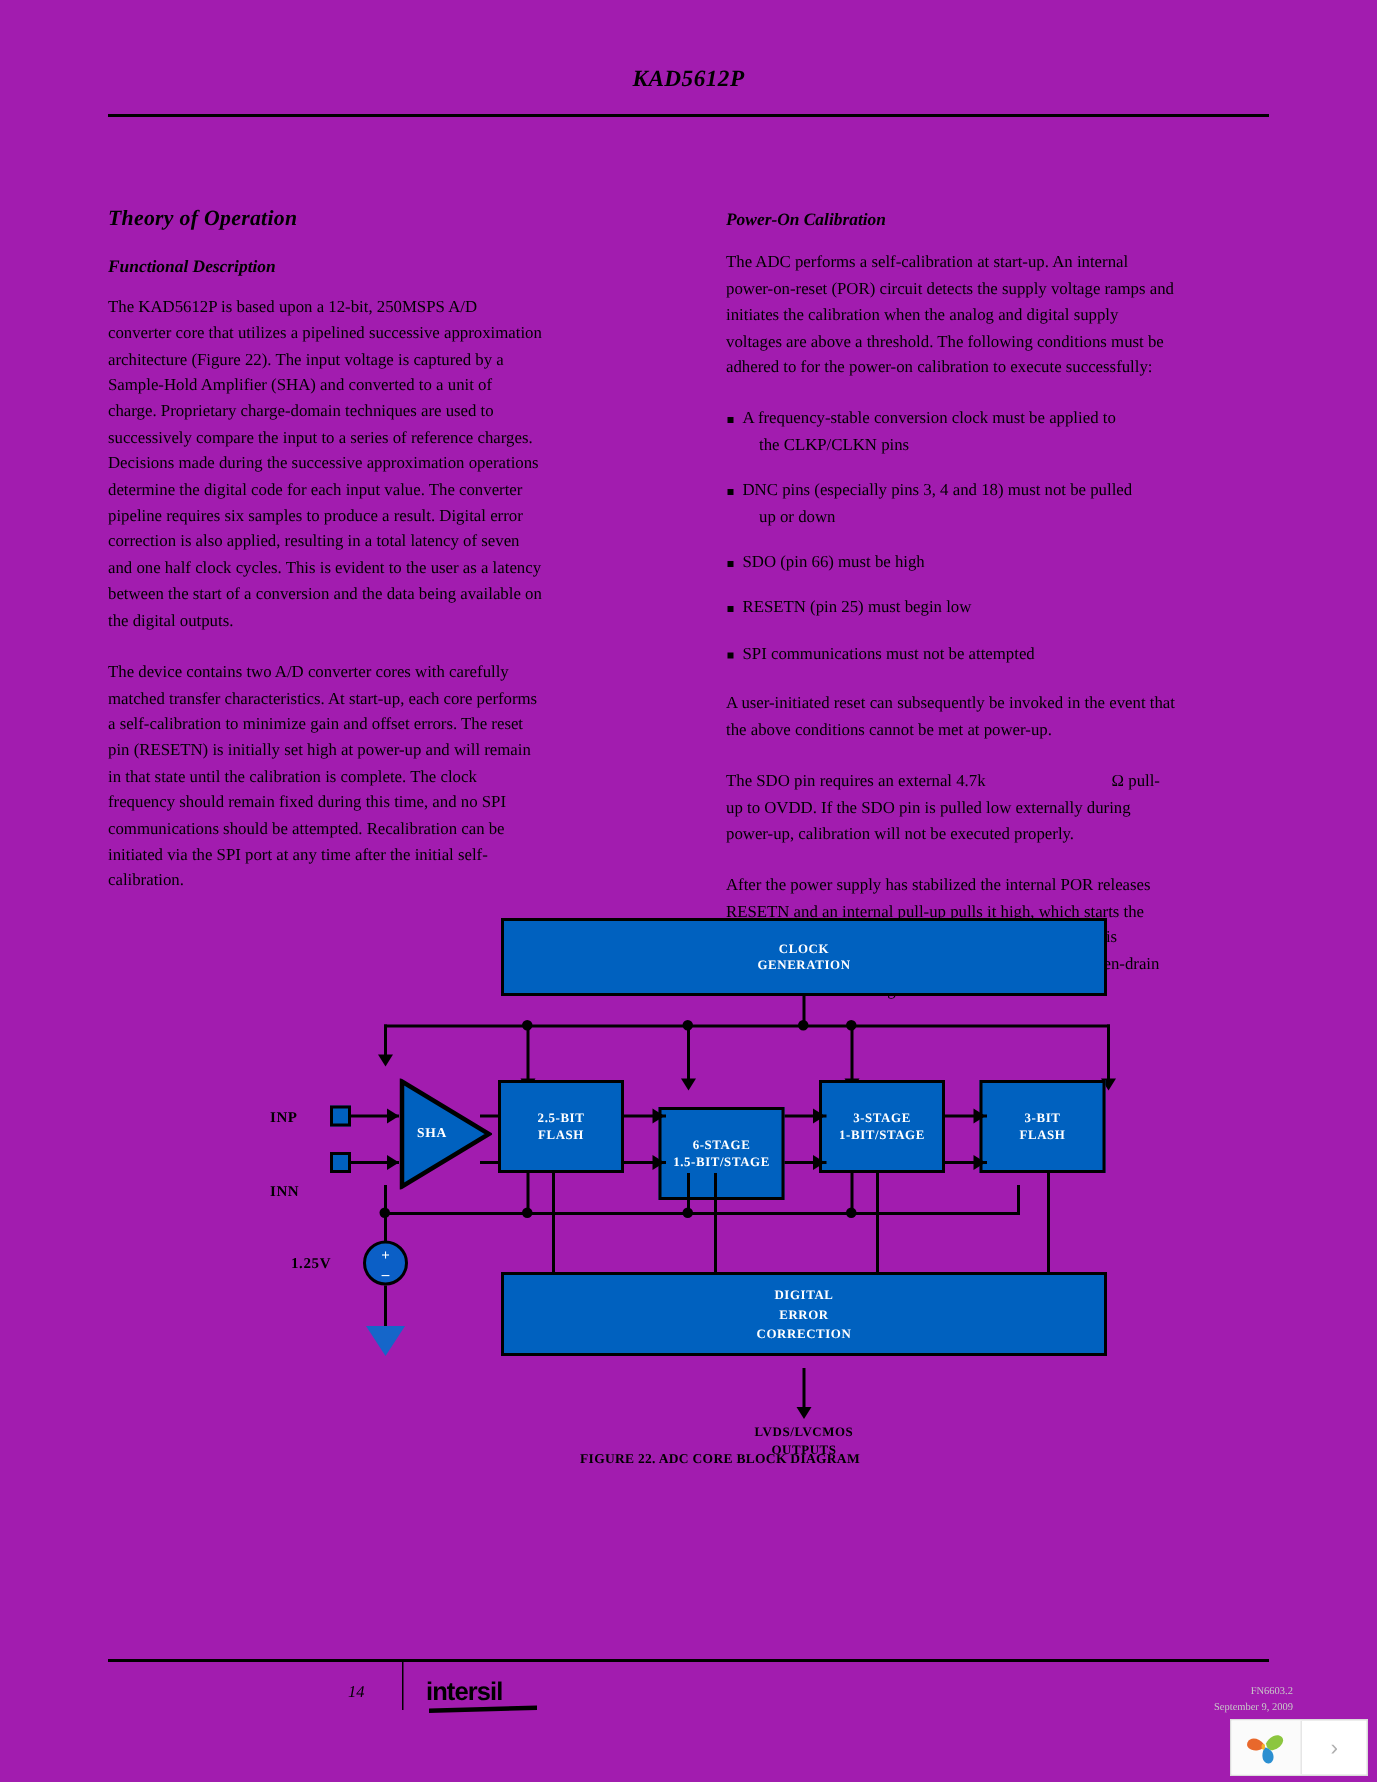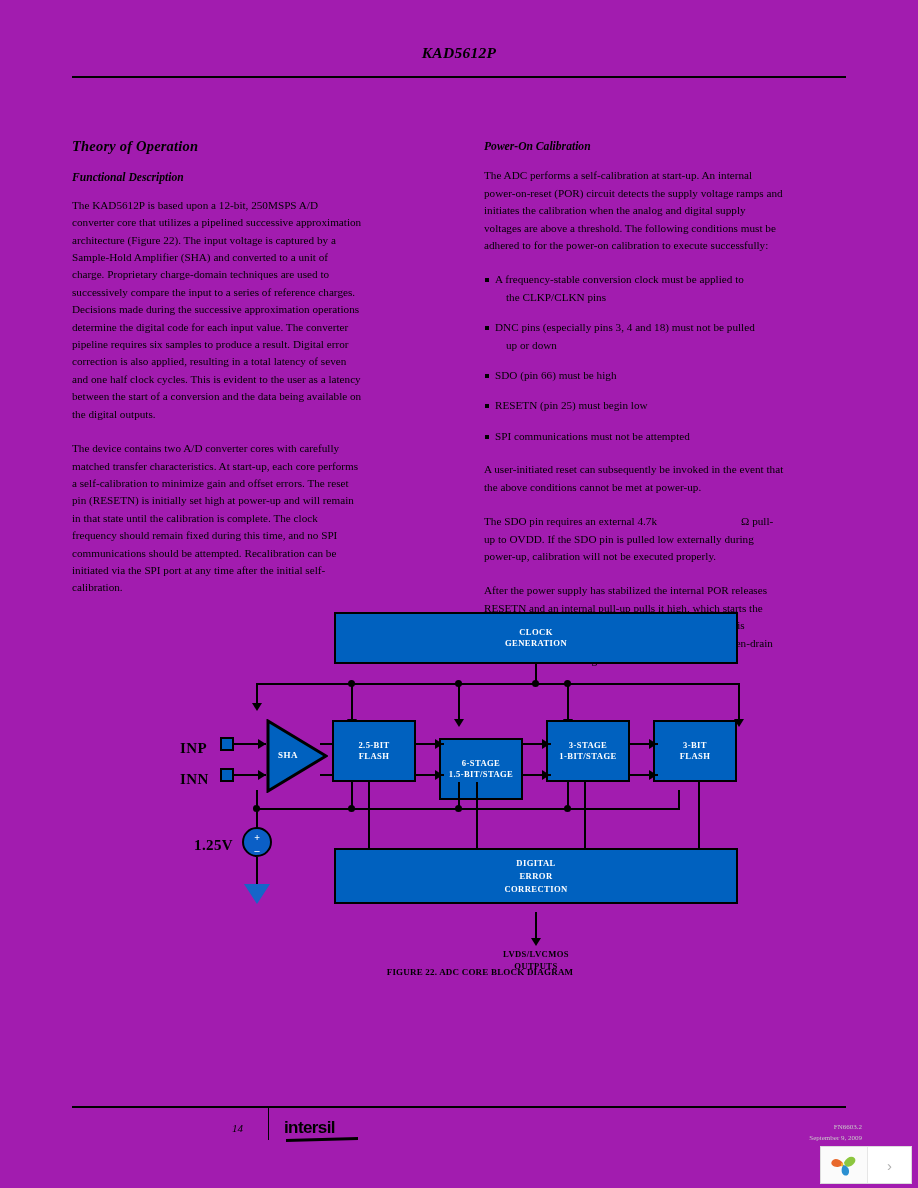--- a/index.html
+++ b/index.html
@@ -159,21 +159,21 @@
   .pin-sq {
     position: absolute;
     width: 14px; height: 14px;
     background: #0061BF;
     border: 2px solid #000;
     box-sizing: border-box;
   }
   .pin-lbl {
     position: absolute;
     font-weight: bold;
-    font-size: 15px;
+    font-size: 10px;
     letter-spacing: 0.4px;
   }
   #sha-label {
     position: absolute;
     color: #ffffff;
     font-weight: bold;
     font-size: 9px;
     letter-spacing: 0.5px;
   }
   .src-circle {
@@ -379,21 +379,21 @@
     <div class="arrow-d" style="left:383px; top:107px;"></div>
 
     <div class="wire v" style="left:558px; top:71px; height:38px;"></div>
     <div class="arrow-d" style="left:554px; top:107px;"></div>
 
     <div class="pin-lbl" style="left:0px; top:128px;">INP</div>
     <div class="pin-sq" style="left:40px; top:125px;"></div>
     <div class="wire h" style="left:54px; top:131px; width:32px;"></div>
     <div class="arrow-r" style="left:78px; top:127px;"></div>
 
-    <div class="pin-lbl" style="left:0px; top:159px;">INN</div>
+    <div class="pin-lbl" style="left:0px; top:177px;">INN</div>
     <div class="pin-sq" style="left:40px; top:156px;"></div>
     <div class="wire h" style="left:54px; top:162px; width:32px;"></div>
     <div class="arrow-r" style="left:78px; top:158px;"></div>
 
     <svg width="62" height="74" style="position:absolute; left:86px; top:107px;">
       <polygon points="2,2 2,72 60,37" fill="#0061BF" stroke="#000000" stroke-width="3"></polygon>
     </svg>
     <div id="sha-label" style="left:98px; top:138px;">SHA</div>
 
     <div class="wire h" style="left:140px; top:131px; width:30px;"></div>

